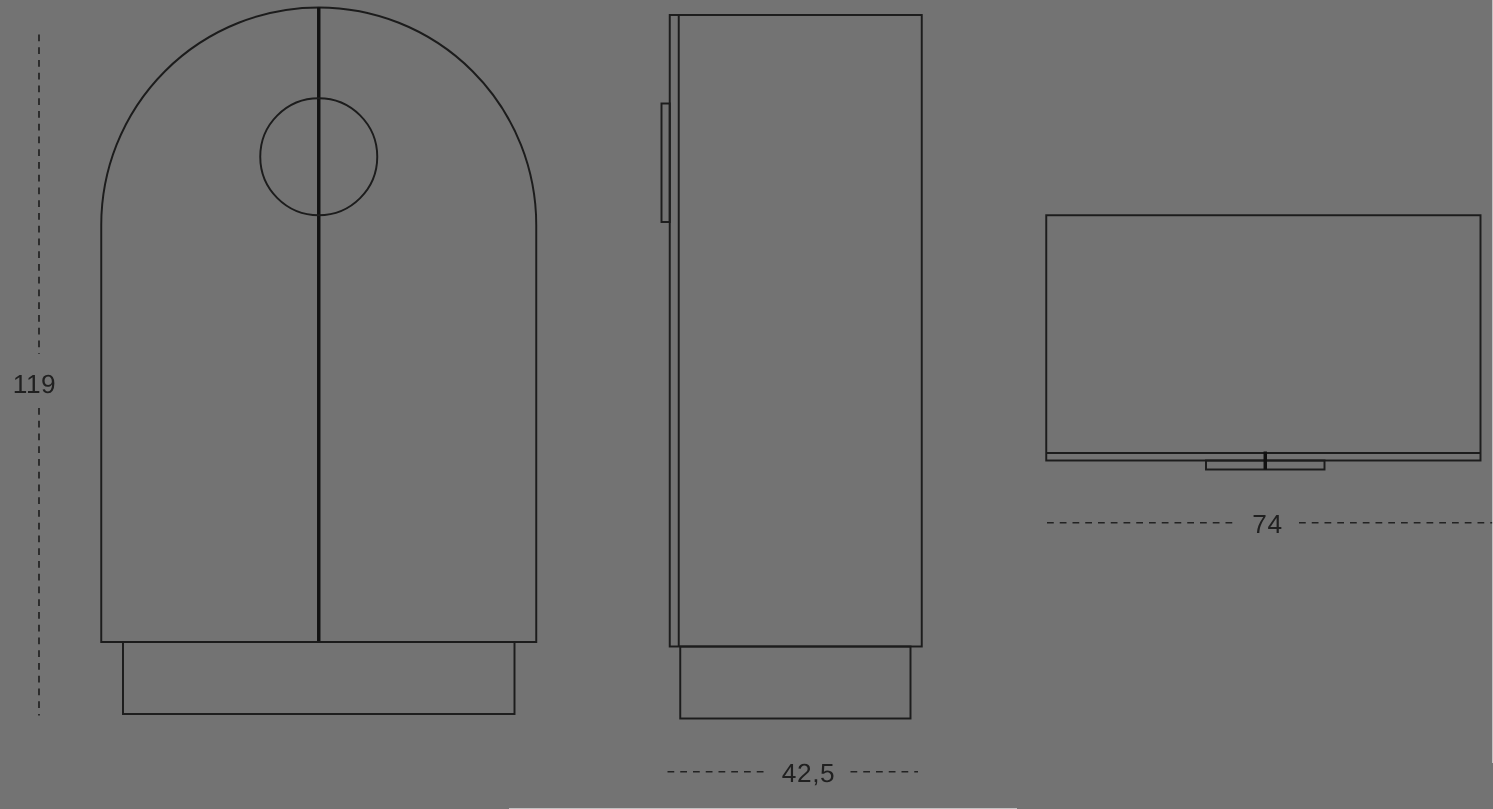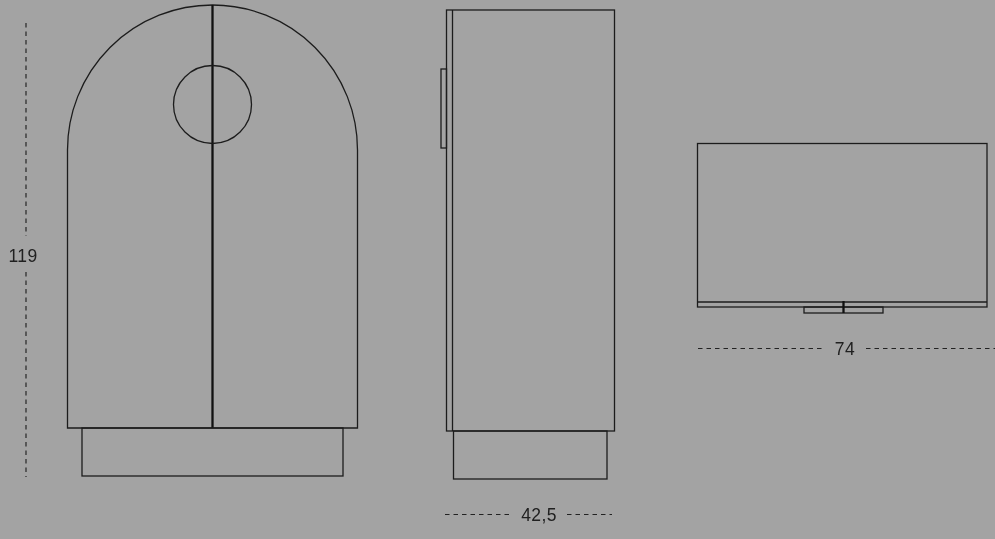--- a/index.html
+++ b/index.html
@@ -4,21 +4,21 @@
 <style>
   html, body {
     margin: 0;
     padding: 0;
     background: #ffffff;
   }
   .canvas {
     position: relative;
     width: 995px;
     height: 539px;
-    background: #a3a3a3;
+    background: #737373;
     overflow: hidden;
     font-family: "Liberation Sans", sans-serif;
   }
   svg.drawing {
     position: absolute;
     left: 0;
     top: 0;
   }
   .outline {
     fill: none;

